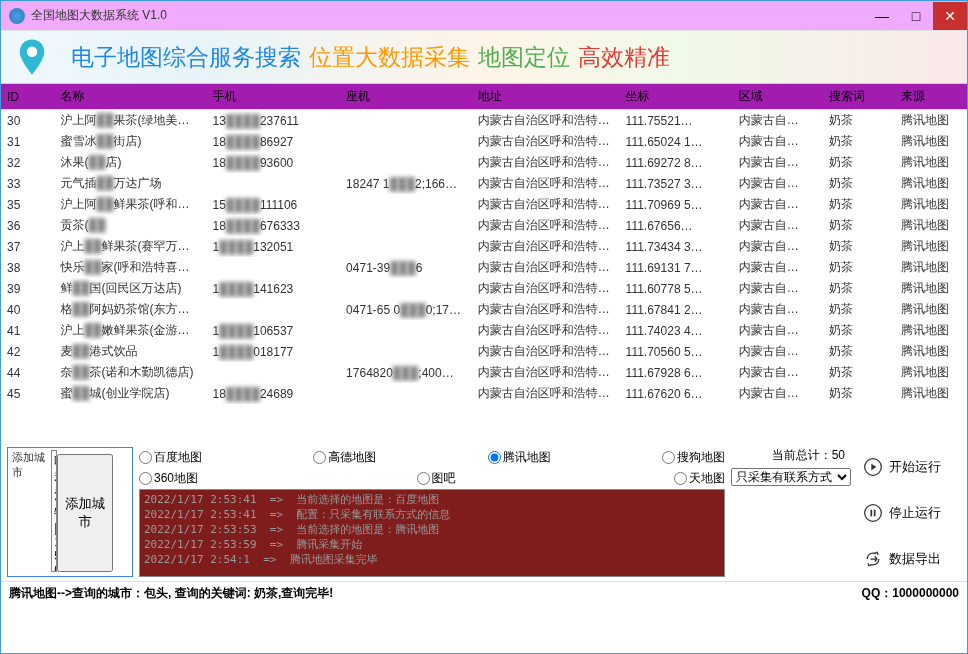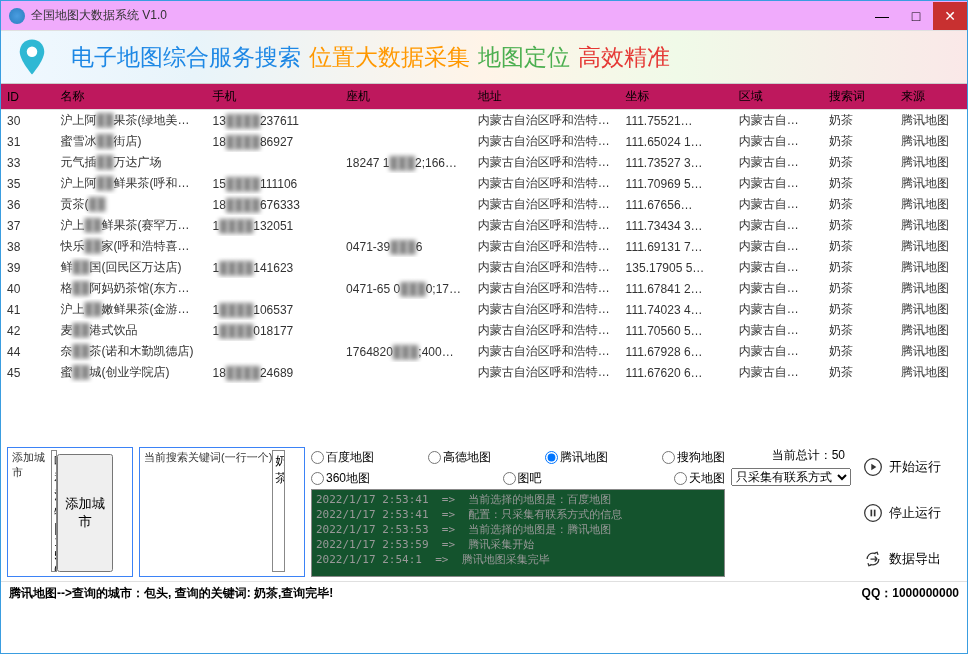--- a/index.html
+++ b/index.html
@@ -15,21 +15,21 @@
 .banner-text { display: flex; gap: 8px; font-size: 23px; font-weight: 400; }
 .bt1 { color: #1e88e5; }
 .bt2 { color: #ff9800; }
 .bt3 { color: #4caf50; }
 .bt4 { color: #e53935; }
 .table-area { height: 360px; overflow: auto; border-top: 1px solid #ccc; position: relative; }
 .table-area::-webkit-scrollbar { width: 18px; height: 18px; }
 .table-area::-webkit-scrollbar-track { background: #f0f0f0; }
 .table-area::-webkit-scrollbar-thumb { background: #c0c0c0; border: 1px solid #a0a0a0; }
 table { border-collapse: collapse; width: 100%; table-layout: fixed; }
-th { text-align: left; padding: 4px 6px; background: #be185d; font-weight: normal; border-bottom: 1px solid #e0e0e0; position: sticky; top: 0; }
+th { text-align: left; padding: 4px 6px; background: #a21caf; font-weight: normal; border-bottom: 1px solid #e0e0e0; position: sticky; top: 0; }
 td { padding: 2px 6px; white-space: nowrap; overflow: hidden; text-overflow: ellipsis; color: #333; }
 .blur { color: transparent; text-shadow: 0 0 4px #888; user-select: none; }
 .col-id { width: 52px; }
 .col-name { width: 148px; }
 .col-mobile { width: 130px; }
 .col-phone { width: 128px; margin-left: 48px; }
 .col-addr { width: 144px; }
 .col-coord { width: 110px; }
 .col-region { width: 88px; }
 .col-kw { width: 70px; }
@@ -37,21 +37,21 @@
 .controls { display: flex; padding: 4px 6px; gap: 6px; height: 138px; }
 .panel { border: 1px solid #3b82f6; padding: 2px 19px 4px 4px; display: flex; flex-direction: row; }
 .panel-title { font-size: 11px; color: #333; margin-bottom: 2px; }
 .panel-city { width: 126px; }
 .panel-kw { width: 166px; }
 textarea { flex: 1; font-size: 12px; font-family: inherit; resize: none; border: 1px solid #888; padding: 2px; }
 .btn-addcity { margin-top: 4px; padding: 2px; cursor: pointer; }
 .mid-panel { flex: 1; display: flex; flex-direction: column; }
 .radio-row { display: flex; gap: 4px; padding: 2px 0; align-items: center; justify-content: space-between; }
 .radio-row label { display: flex; align-items: center; gap: 2px; cursor: pointer; font-size: 12px; }
-.log { flex: 1; border: 1px solid #888; background: #14532d; color: #999; font-size: 11px; padding: 2px 4px; overflow: hidden; white-space: pre; font-family: SimSun, monospace; }
+.log { flex: 1; border: 1px solid #888; background: #7f1d1d; color: #999; font-size: 11px; padding: 2px 4px; overflow: hidden; white-space: pre; font-family: SimSun, monospace; }
 .right-col { width: 120px; display: flex; flex-direction: column; gap: 4px; }
 .count-row { font-size: 12px; text-align: right; padding-right: 6px; }
 .select-row select { width: 100%; font-size: 12px; }
 .action-panel { width: 104px; display: flex; flex-direction: column; gap: 14px; padding: 4px 2px; }
 .action-btn { display: flex; align-items: center; gap: 6px; padding: 6px 4px; cursor: pointer; font-size: 13px; border: none; background: none; }
 .action-btn svg { width: 20px; height: 20px; }
 .statusbar { height: 24px; display: flex; align-items: center; padding: 0 8px; border-top: 1px solid #e0e0e0; font-size: 12px; font-weight: bold; justify-content: space-between; }
 </style>
 </head>
 <body>
@@ -113,20 +113,31 @@
           <td>蜜雪冰<span class="blur">██</span>街店)</td>
           <td>18<span class="blur">████</span>86927</td>
           <td></td>
           <td>内蒙古自治区呼和浩特…</td>
           <td>111.65024 1…</td>
           <td>内蒙古自…</td>
           <td>奶茶</td>
           <td>腾讯地图</td>
         </tr>
         <tr>
+          <td>32</td>
+          <td>沐果(<span class="blur">██</span>店)</td>
+          <td>18<span class="blur">████</span>93600</td>
+          <td></td>
+          <td>内蒙古自治区呼和浩特…</td>
+          <td>111.69272 8…</td>
+          <td>内蒙古自…</td>
+          <td>奶茶</td>
+          <td>腾讯地图</td>
+        </tr>
+        <tr>
           <td>33</td>
           <td>元气插<span class="blur">██</span>万达广场</td>
           <td></td>
           <td>18247 1<span class="blur">███</span>2;166…</td>
           <td>内蒙古自治区呼和浩特…</td>
           <td>111.73527 3…</td>
           <td>内蒙古自…</td>
           <td>奶茶</td>
           <td>腾讯地图</td>
         </tr>
@@ -173,21 +184,21 @@
           <td>内蒙古自…</td>
           <td>奶茶</td>
           <td>腾讯地图</td>
         </tr>
         <tr>
           <td>39</td>
           <td>鲜<span class="blur">██</span>国(回民区万达店)</td>
           <td>1<span class="blur">████</span>141623</td>
           <td></td>
           <td>内蒙古自治区呼和浩特…</td>
-          <td>135.17905 5…</td>
+          <td>111.60778 5…</td>
           <td>内蒙古自…</td>
           <td>奶茶</td>
           <td>腾讯地图</td>
         </tr>
         <tr>
           <td>40</td>
           <td>格<span class="blur">██</span>阿妈奶茶馆(东方…</td>
           <td></td>
           <td>0471-65 0<span class="blur">███</span>0;17…</td>
           <td>内蒙古自治区呼和浩特…</td>
@@ -243,24 +254,20 @@
       </tbody>
   </table>
 </div>
 
 <div class="controls">
   <div class="panel panel-city">
     <div class="panel-title">添加城市</div>
     <textarea style="">呼和浩特|150100
 包头|150200</textarea>
     <button class="btn-addcity">添加城市</button>
-  </div>
-  <div class="panel panel-kw">
-    <div class="panel-title">当前搜索关键词(一行一个)</div>
-    <textarea style="">奶茶</textarea>
   </div>
   <div class="mid-panel">
     <div class="radio-row">
       <label>
           <input type="radio" name="map" style="">
           <span>百度地图</span>
         </label>
       <label>
           <input type="radio" name="map" style="">
           <span>高德地图</span>

